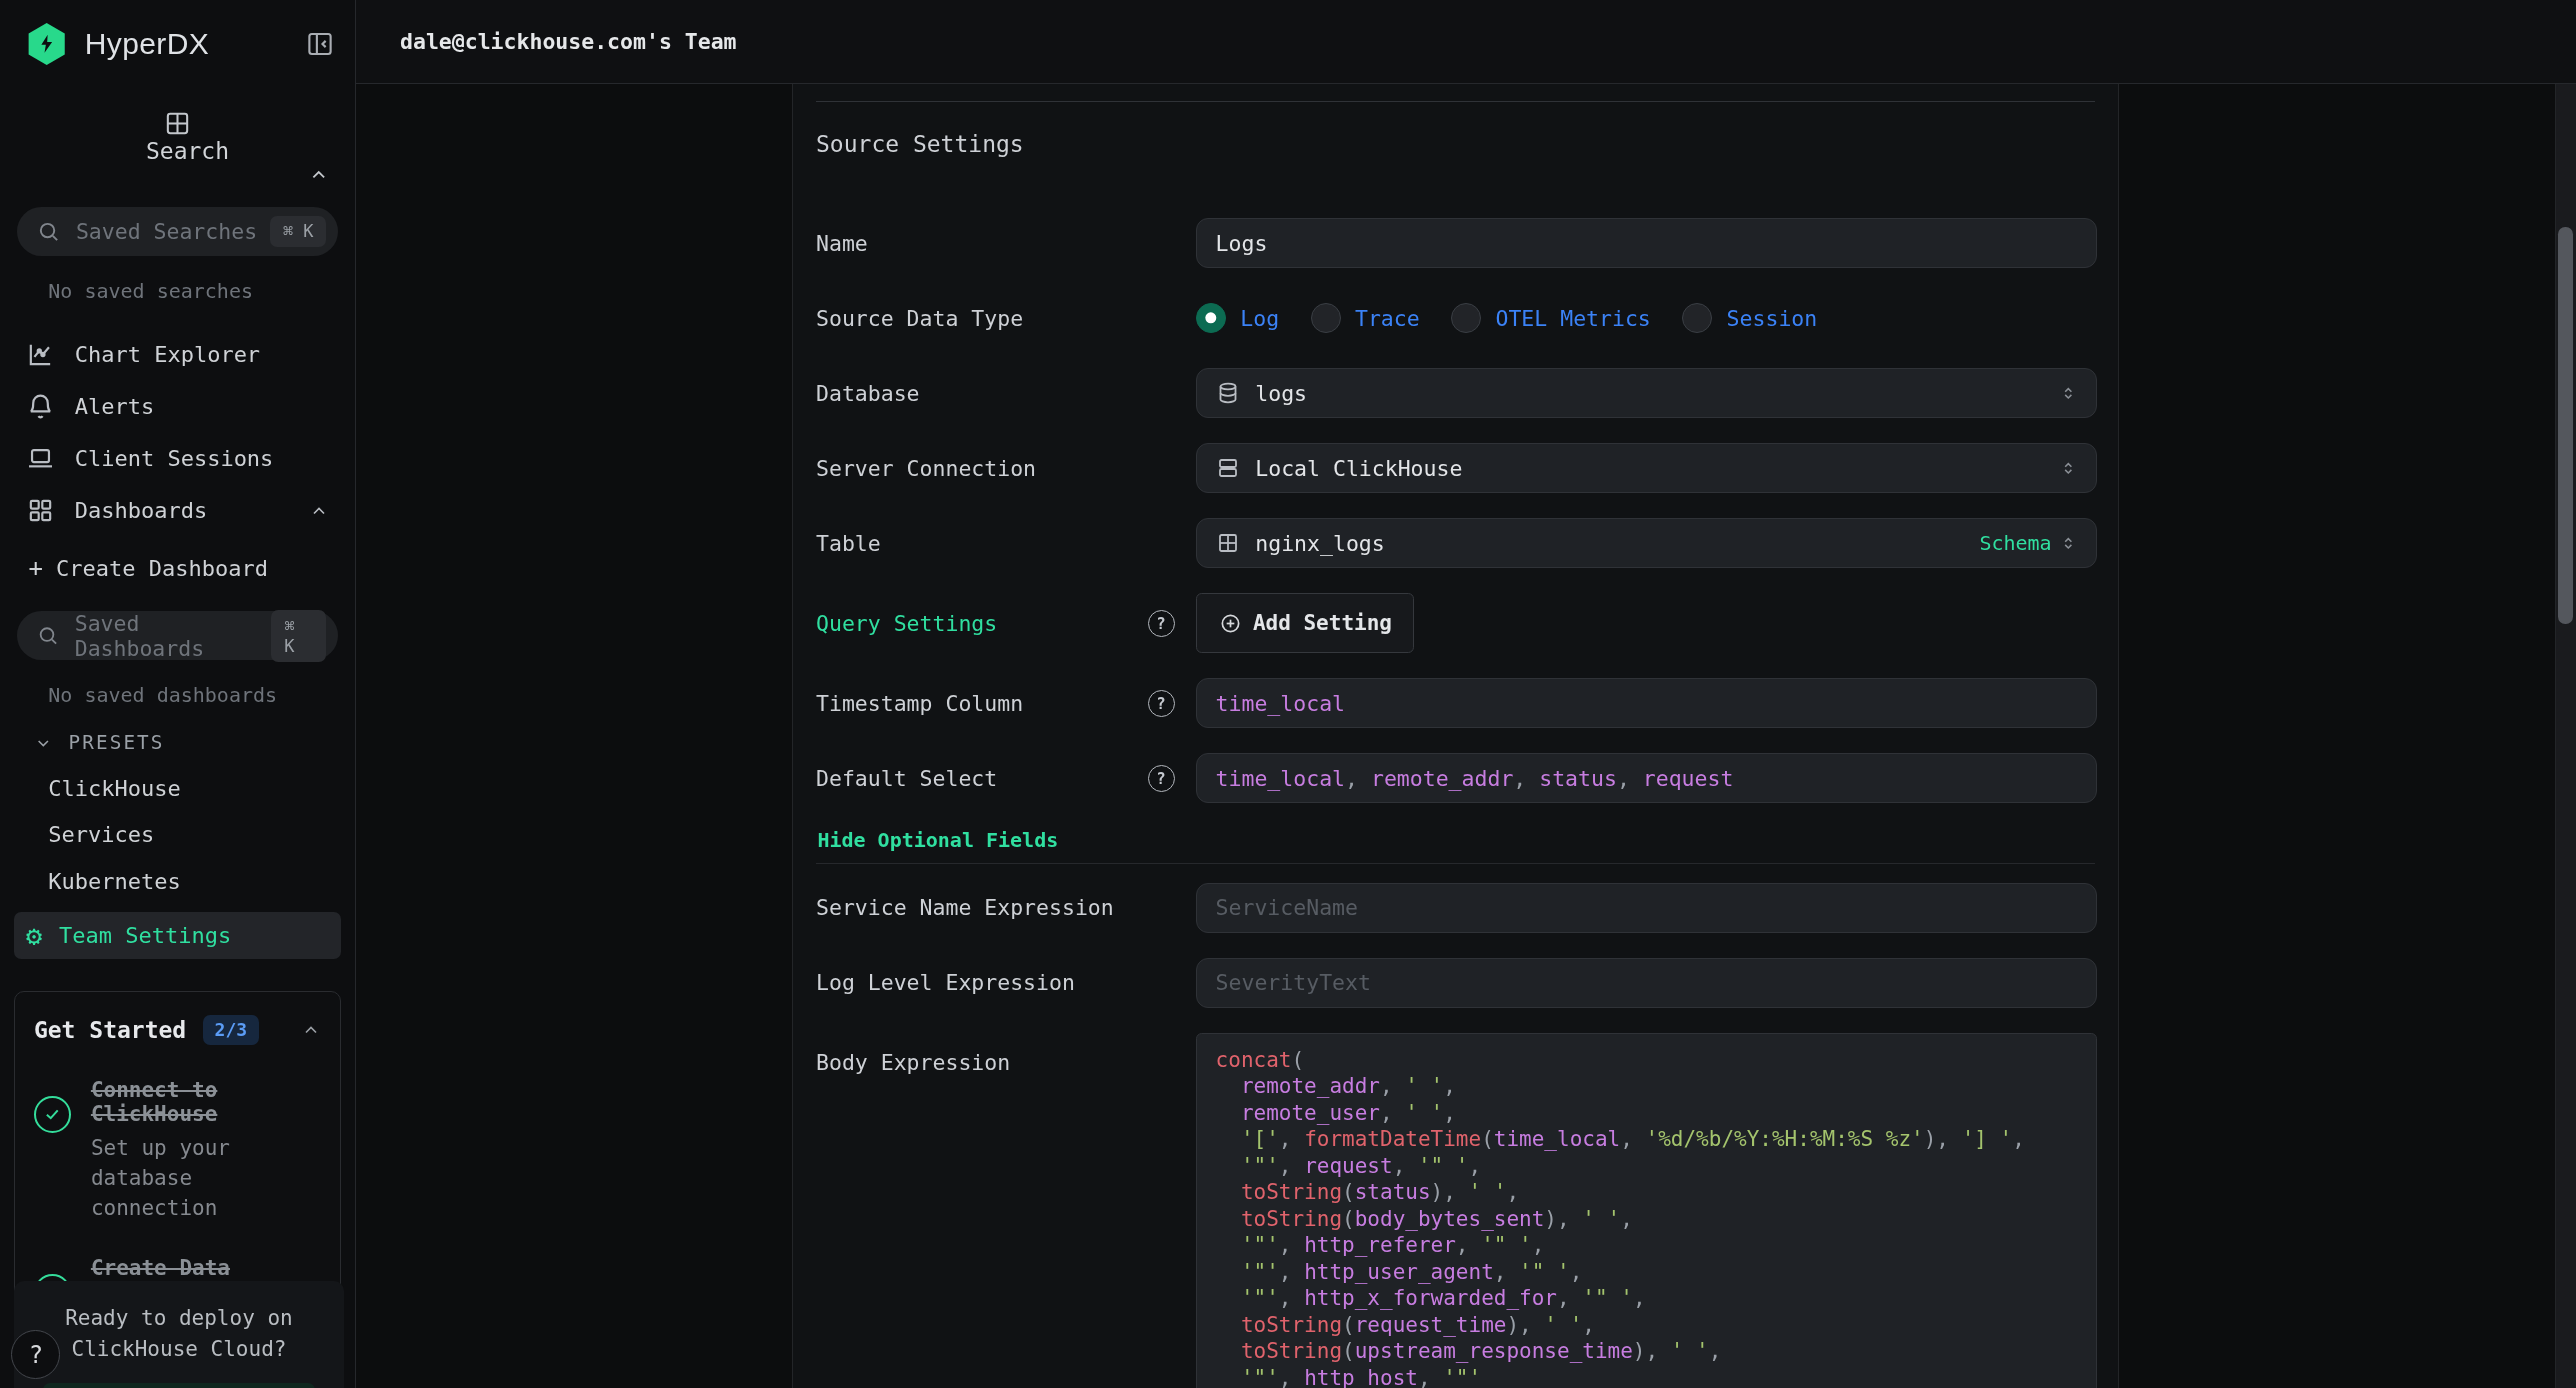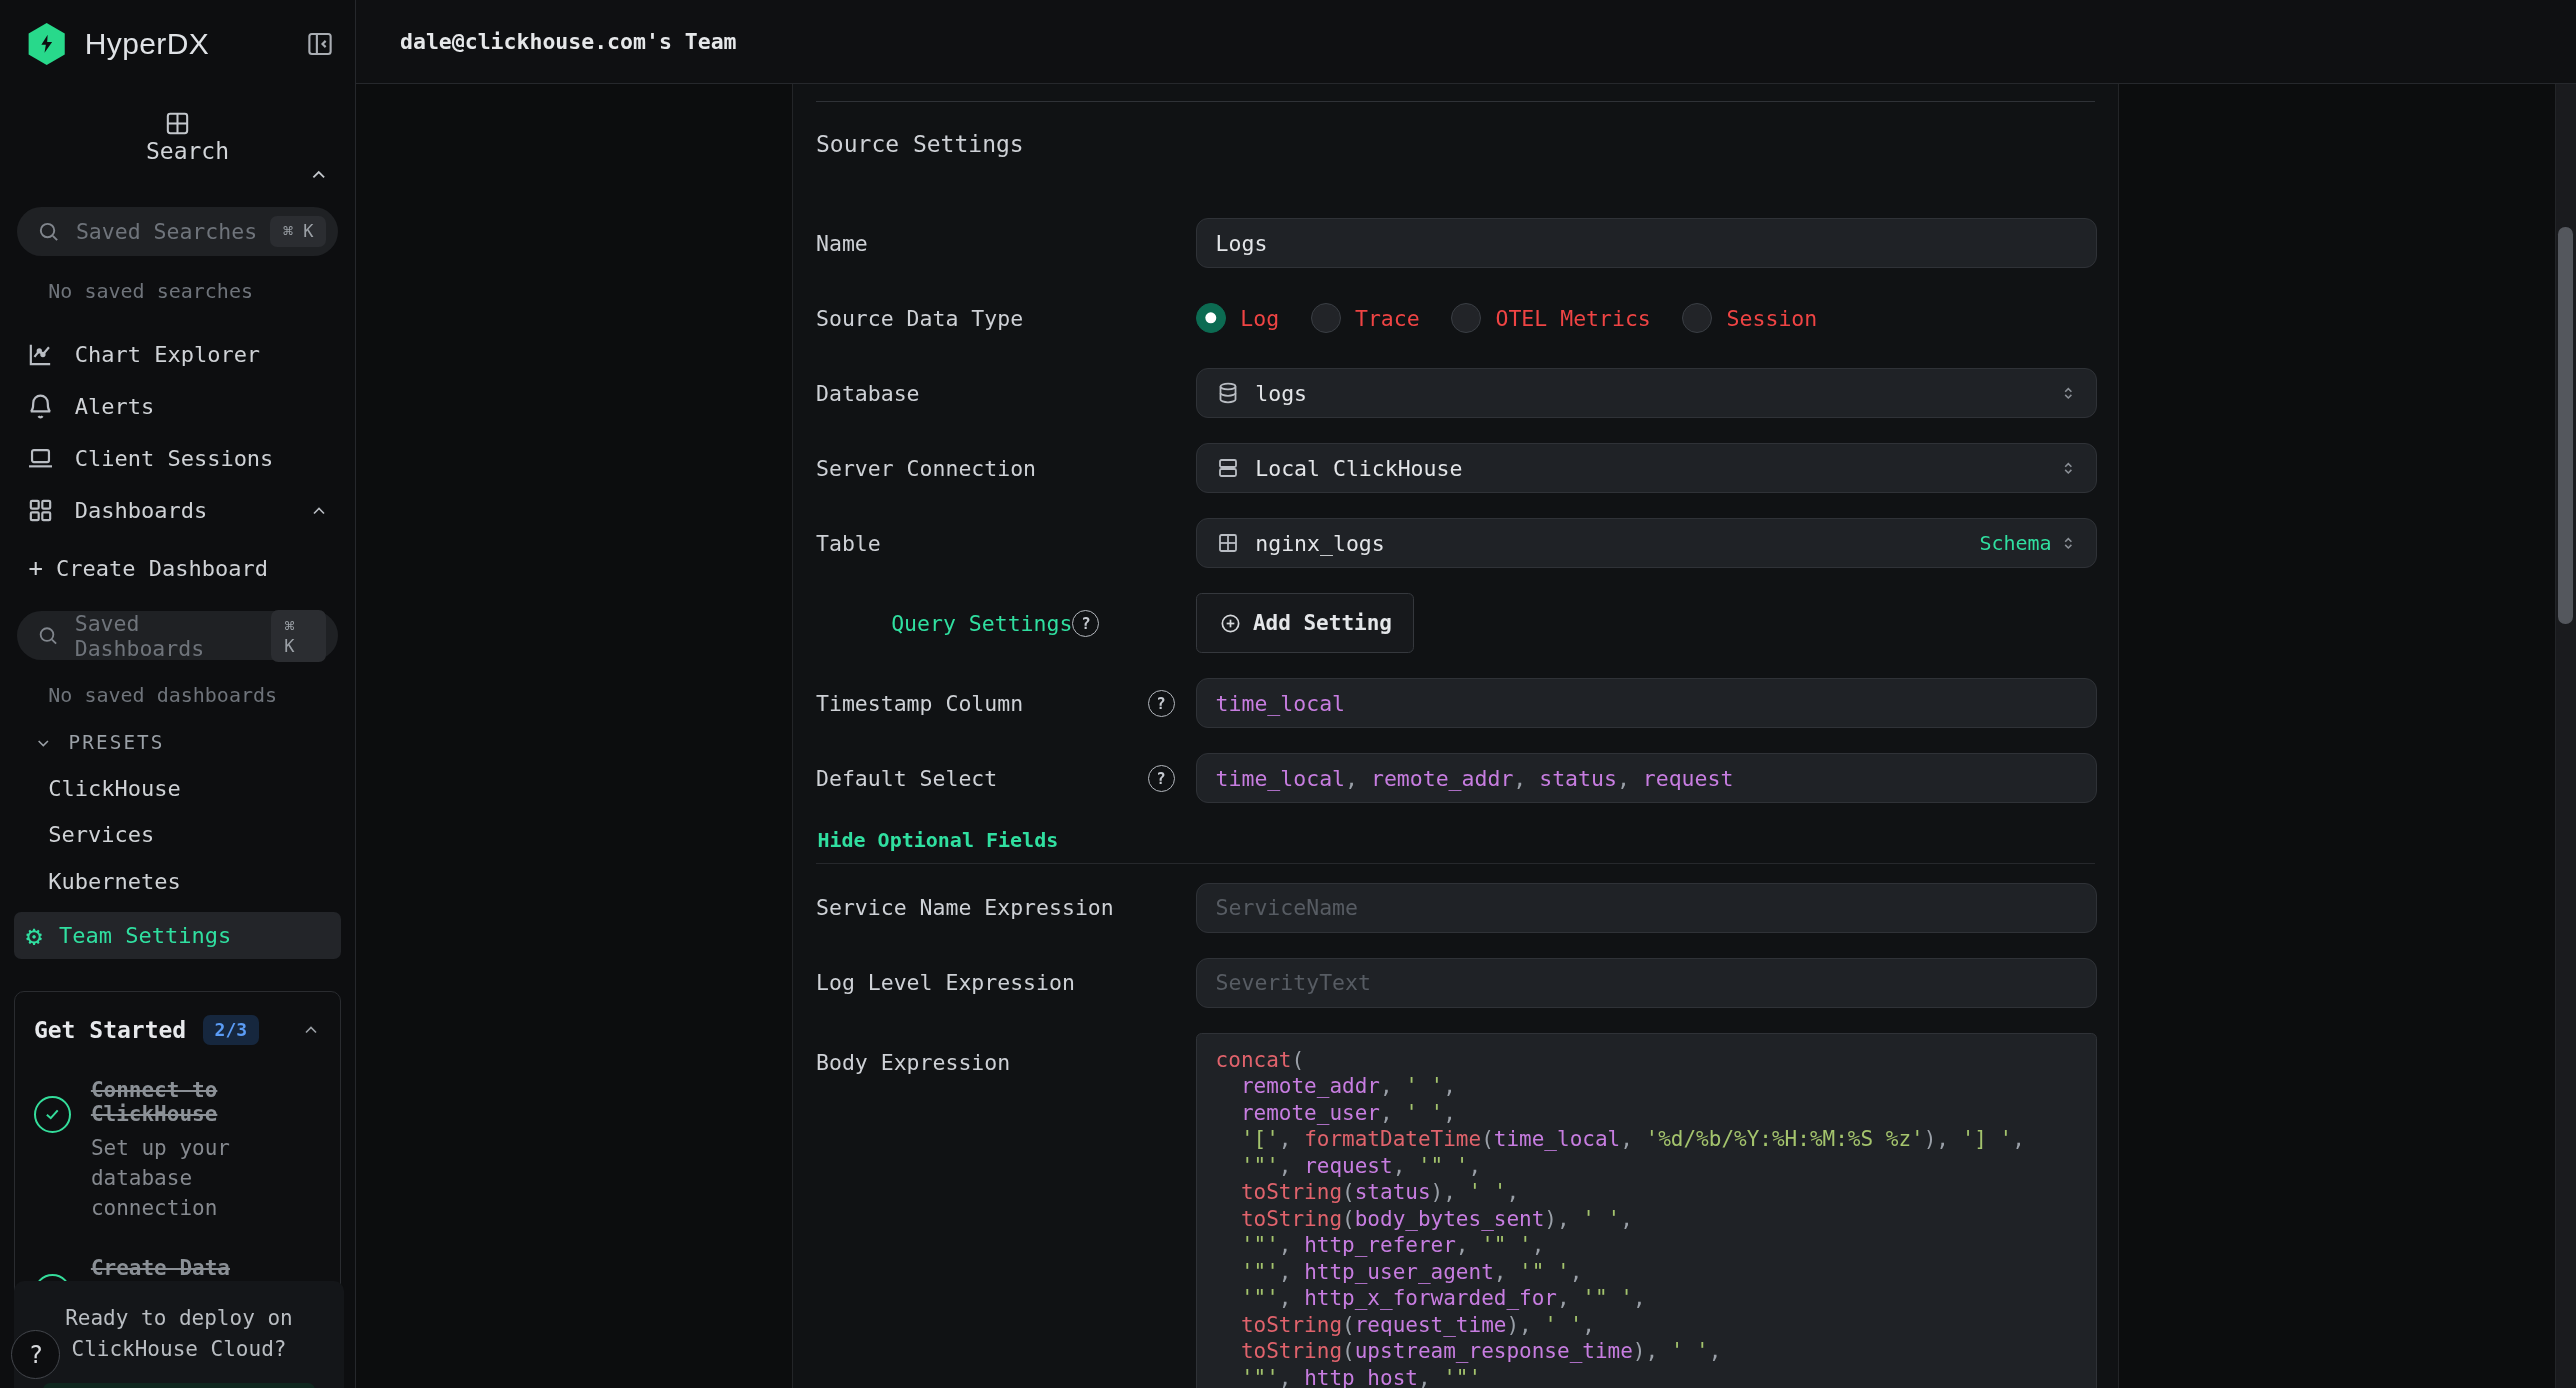--- a/index.html
+++ b/index.html
@@ -89,41 +89,41 @@
   .content { position:relative; height:1304px; }
   .center-col { position:absolute; left:436px; top:0; width:1327px; height:100%;
     background:#101214; border-left:0.7px solid #232528; border-right:0.7px solid #232528; }
   .card { margin:17px 23px 0 23px; border-top:0.7px solid #2f3237; padding-top:29px; }
   .card-title { font-size:23px; color:#ced1d6; margin-bottom:61px; }
 
   .frow { display:grid; grid-template-columns:380px 901px; align-items:center; margin-bottom:25px; }
   .frow.top { align-items:start; }
   .flabel { display:flex; align-items:center; justify-content:space-between; padding-right:21.5px;
     font-size:21.5px; color:#ced1d6; }
-  .flabel.green { color:#30dfa0;justify-content:center; }
+  .flabel.green { color:#30dfa0; }
   .qmark { width:27px; height:27px; min-width:27px; border-radius:50%; border:1.4px solid #b3b7bd; color:#c6cad0;
     font-size:15.7px; font-weight:bold; display:flex; align-items:center; justify-content:center; }
 
   .box { height:50px; background:#1f2226; border:0.7px solid #2f3237; border-radius:12px;
     display:flex; align-items:center; padding:0 18.6px; font-size:21.5px; color:#e3e5e8; }
   .box .lead-icon { display:flex; margin-right:15.7px; color:#b9bdc3; }
   .box .lead-icon svg { width:24px; height:24px; }
   .box .selector { margin-left:auto; color:#8a8f96; display:flex; }
   .box .selector svg { width:18.6px; height:18.6px; }
   .schema-link { margin-left:auto; color:#30dfa0; font-size:20px; display:flex; align-items:center; }
   .schema-link .selector { margin-left:7.2px; color:#8a8f96; display:flex; }
   .placeholder { color:#575c63; }
 
   .radio-row { display:flex; align-items:center; height:50px; }
   .radio-opt { display:flex; align-items:center; margin-right:31.5px; }
   .radio-circ { width:30px; height:30px; border-radius:50%; background:#222428; border:1.4px solid #3a3e44; }
   .radio-opt.selected .radio-circ { background:#0c6b52; border-color:#0c6b52; position:relative; }
   .radio-opt.selected .radio-circ::after { content:""; position:absolute; left:50%; top:50%;
     width:11.4px; height:11.4px; border-radius:50%; background:#ffffff; transform:translate(-50%,-50%); }
-  .radio-opt .lbl { margin-left:14.3px; font-size:21.5px; color:#ef4444; }
+  .radio-opt .lbl { margin-left:14.3px; font-size:21.5px; color:#3b82f6; }
 
   .add-setting-btn { display:inline-flex; align-items:center; height:60px; padding:0 21.5px;
     background:#17191c; border:0.7px solid #35383d; border-radius:5.7px; color:#e4e6e9;
     font-size:21px; font-weight:bold; }
   .add-setting-btn svg { width:23px; height:23px; margin-right:11.4px; color:#d6d8db; }
 
   .hide-optional { margin-left:1.4px; font-size:20px; font-weight:bold; color:#30dfa0; }
   .opt-divider { border-top:0.7px solid #26282c; margin:11.4px 0 18.6px 0; }
 
   .codebox { grid-column:2; background:#1f2226; border:0.7px solid #2f3237; border-radius:5.7px;

